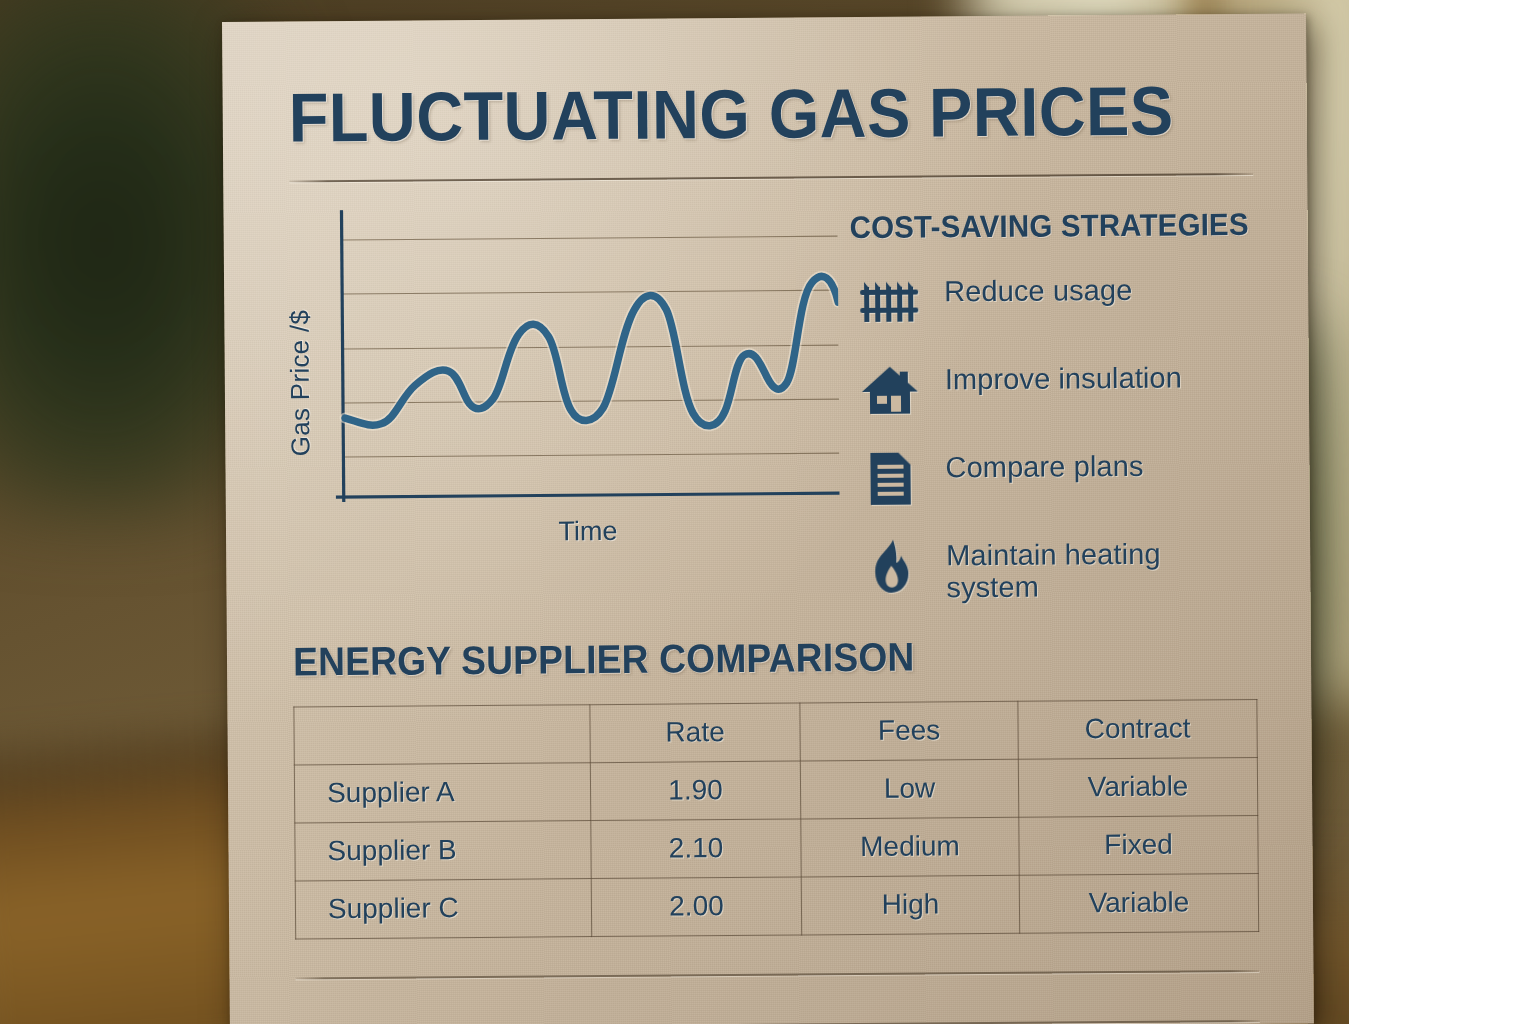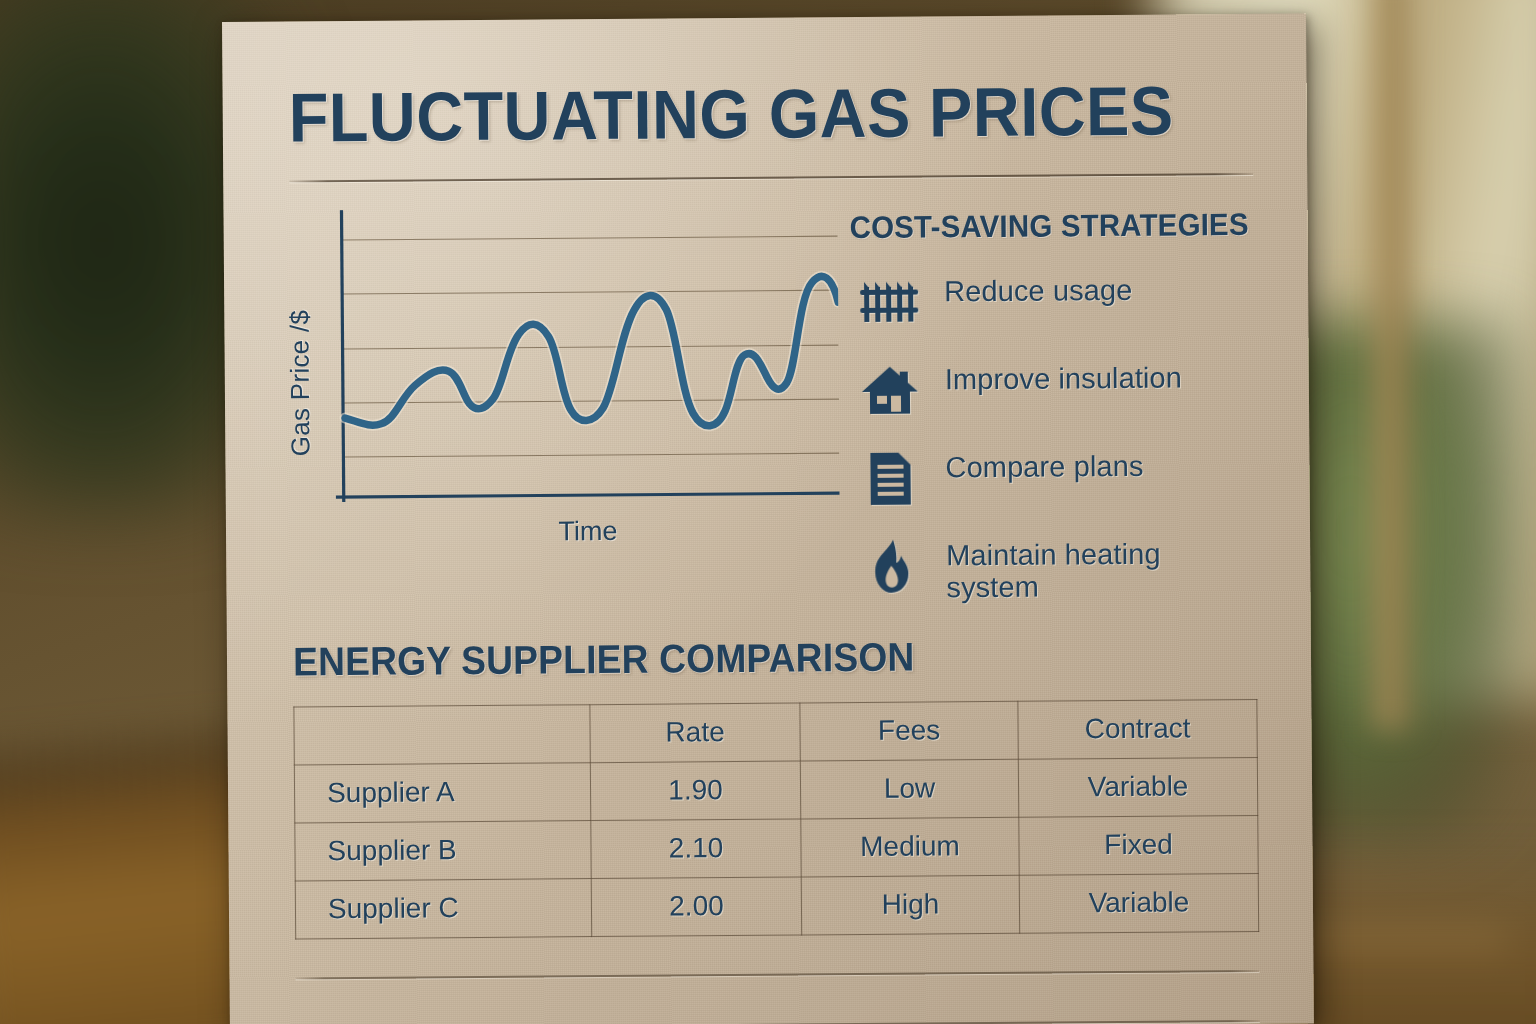--- a/index.html
+++ b/index.html
@@ -5,21 +5,21 @@
   * { margin:0; padding:0; box-sizing:border-box; }
 
   html, body {
     width:1536px; height:1024px;
     overflow:hidden;
     font-family:"Liberation Sans", sans-serif;
   }
 
   
   #scene {
-    position:relative; width:1536px; height:1024px;
+    position:relative; width:1349px; height:1024px;
     background:#6b5634;
     overflow:hidden;
   }
   .bg-layer { position:absolute; }
 
   
   #bg-wall {
     inset:0;
     background:
       linear-gradient(160deg,#4a3c22 0%, #5e4c2c 30%, #6e5a36 55%, #7a6540 75%, #6a5836 100%);

